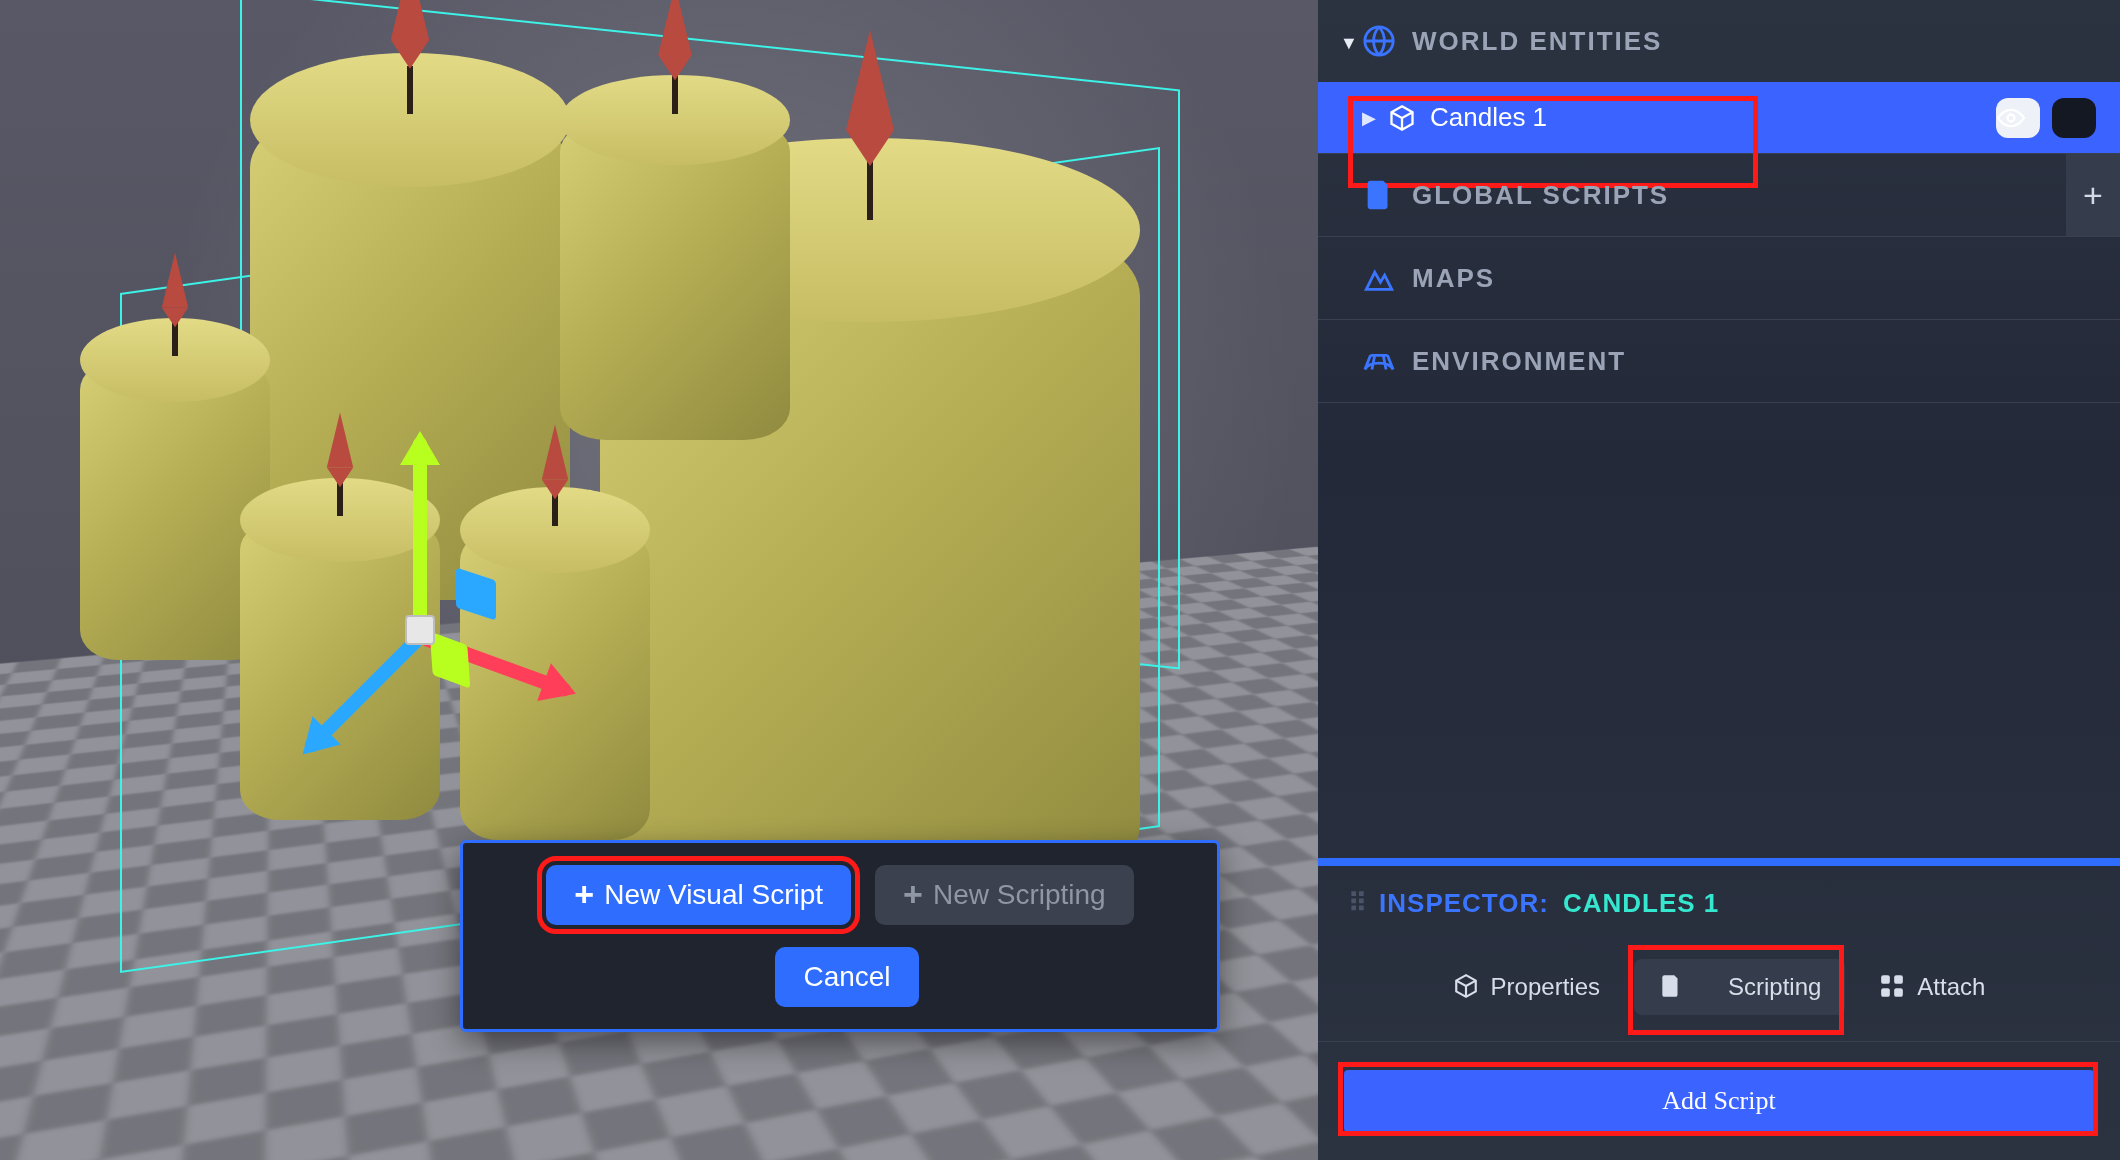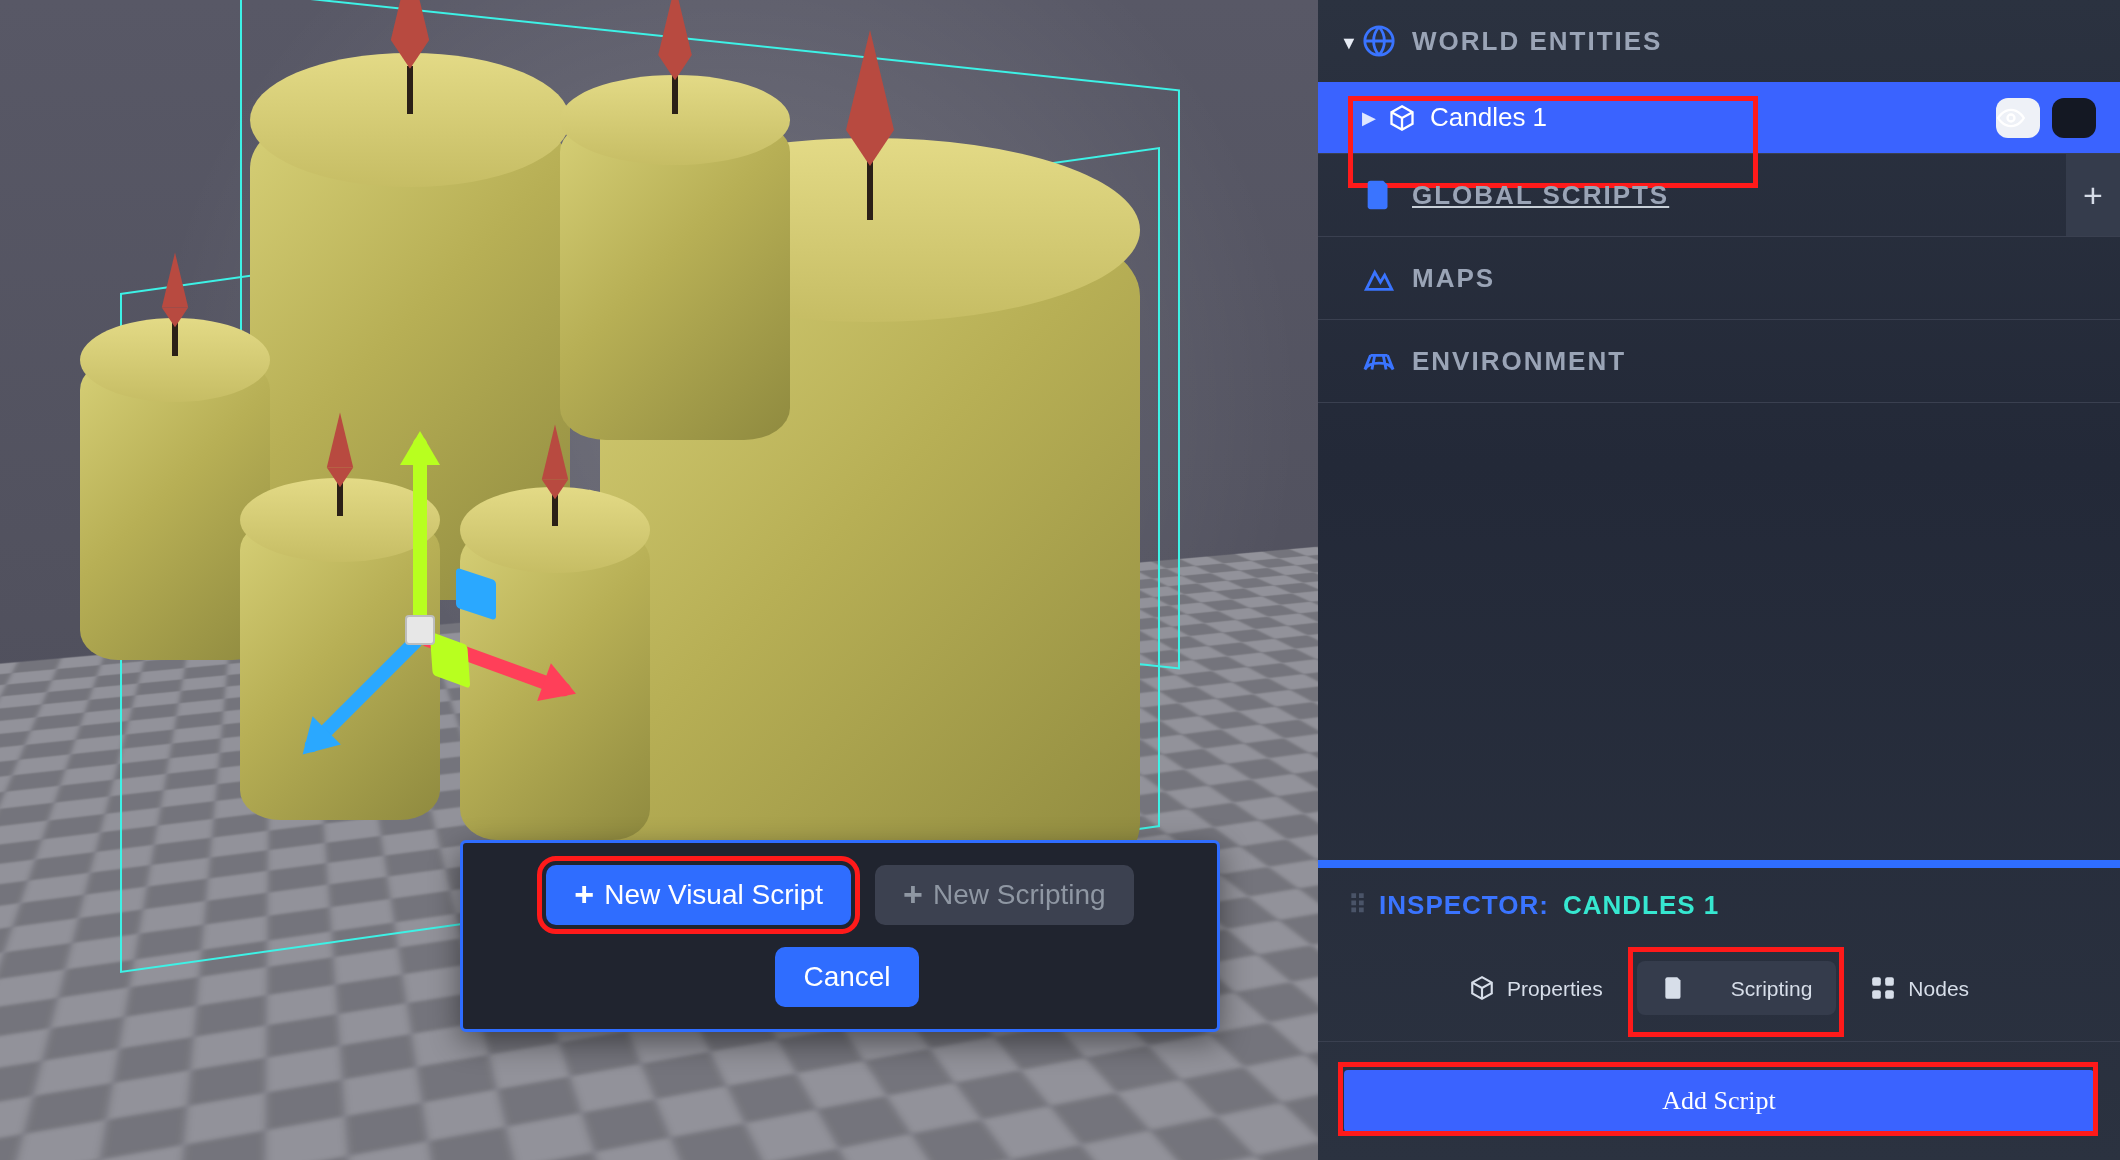--- a/index.html
+++ b/index.html
@@ -220,43 +220,43 @@
   }
   .pill-light { background: #eef1f7; color: #0f172a; }
   .pill-dark  { background: #141823; }
   .add-plus {
     position: absolute; right: 0; top: 0;
     width: 54px; height: 100%;
     background: #353c4c;
     display: flex; align-items: center; justify-content: center;
     color: #d5dbe6; font-size: 34px; font-weight: 300;
   }
-  .scripts-section { position: relative; text-decoration: underline; }
+  .scripts-section { position: relative; }
 
   .spacer { flex: 1; }
 
   .inspector-divider { height: 8px; background: #2f6dff; }
   .inspector-head {
     display: flex; align-items: center; gap: 14px;
     padding: 22px 30px;
     font-size: 26px; font-weight: 700; letter-spacing: 1px;
   }
   .grip { color: #4a5468; letter-spacing: -2px; }
   .insp-label { color: #3a74ff; }
   .insp-name  { color: #36e7d0; }
 
   .tabs {
     display: flex; align-items: center; justify-content: center;
     gap: 10px;
     padding: 18px 26px 26px;
     border-bottom: 1px solid #3a4050;
   }
   .tab {
-    display: inline-flex; align-items: flex-end; gap: 12px;
-    font-size: 21px;
+    display: inline-flex; align-items: flex-start; gap: 12px;
+    font-size: 24px;
     padding: 14px 24px;
     border-radius: 8px;
     color: #d7dee9;
     cursor: pointer;
   }
   .tab svg { width: 26px; height: 26px; }
   .tab-active { background: #353c4c; gap: 44px; }
 
   .add-script {
     margin: 28px 26px;
@@ -433,21 +433,21 @@
         </svg>
         <span>Scripting</span>
       </div>
       <div class="tab">
         <svg viewBox="0 0 24 24" fill="#d7dee9">
           <rect x="2" y="2" width="8" height="8" rx="2"></rect>
             <rect x="14" y="2" width="8" height="8" rx="2"></rect>
           <rect x="2" y="14" width="8" height="8" rx="2"></rect>
             <rect x="14" y="14" width="8" height="8" rx="2"></rect>
         </svg>
-        <span>Nodes</span>
+        <span>Attach</span>
       </div>
       <div class="red-box" style="left:310px; top:4px; width:216px; height:90px;"></div>
     </div>
 
     <div style="position:relative;">
       <div class="add-script">
         <span>Add Script</span>
       </div>
       <div class="red-box" style="left:20px; top:20px; width:760px; height:74px;"></div>
     </div>

